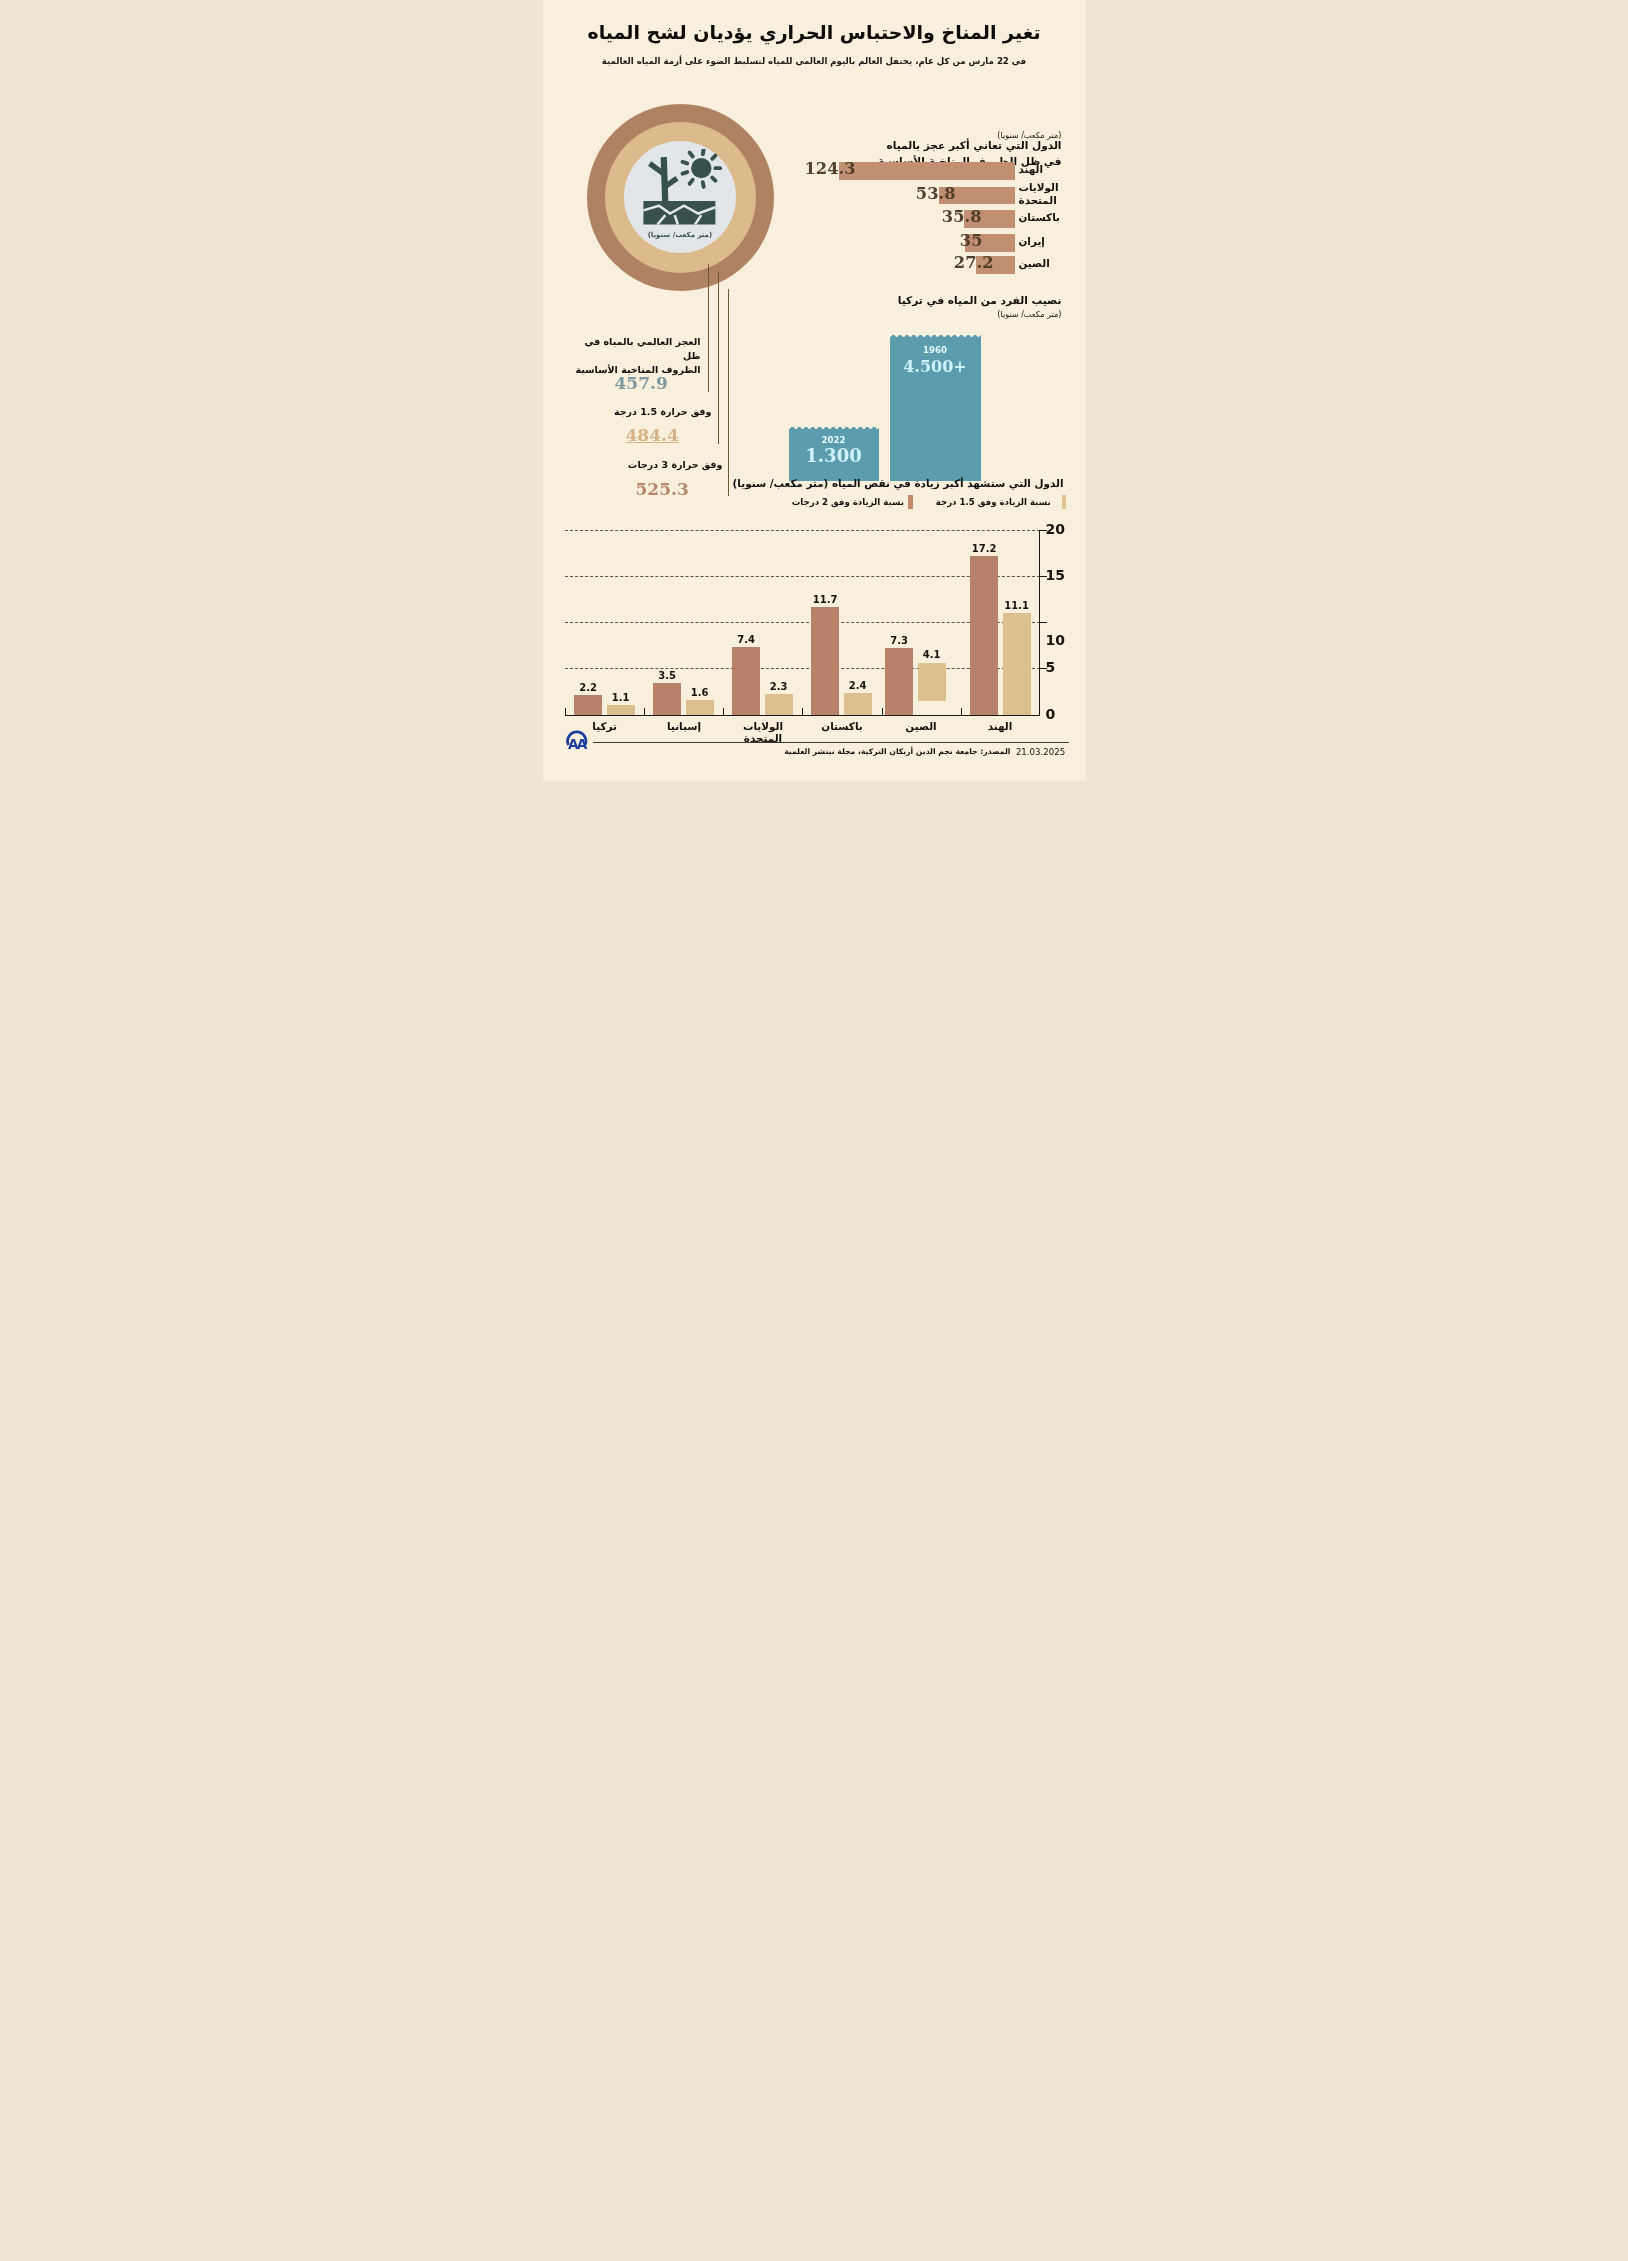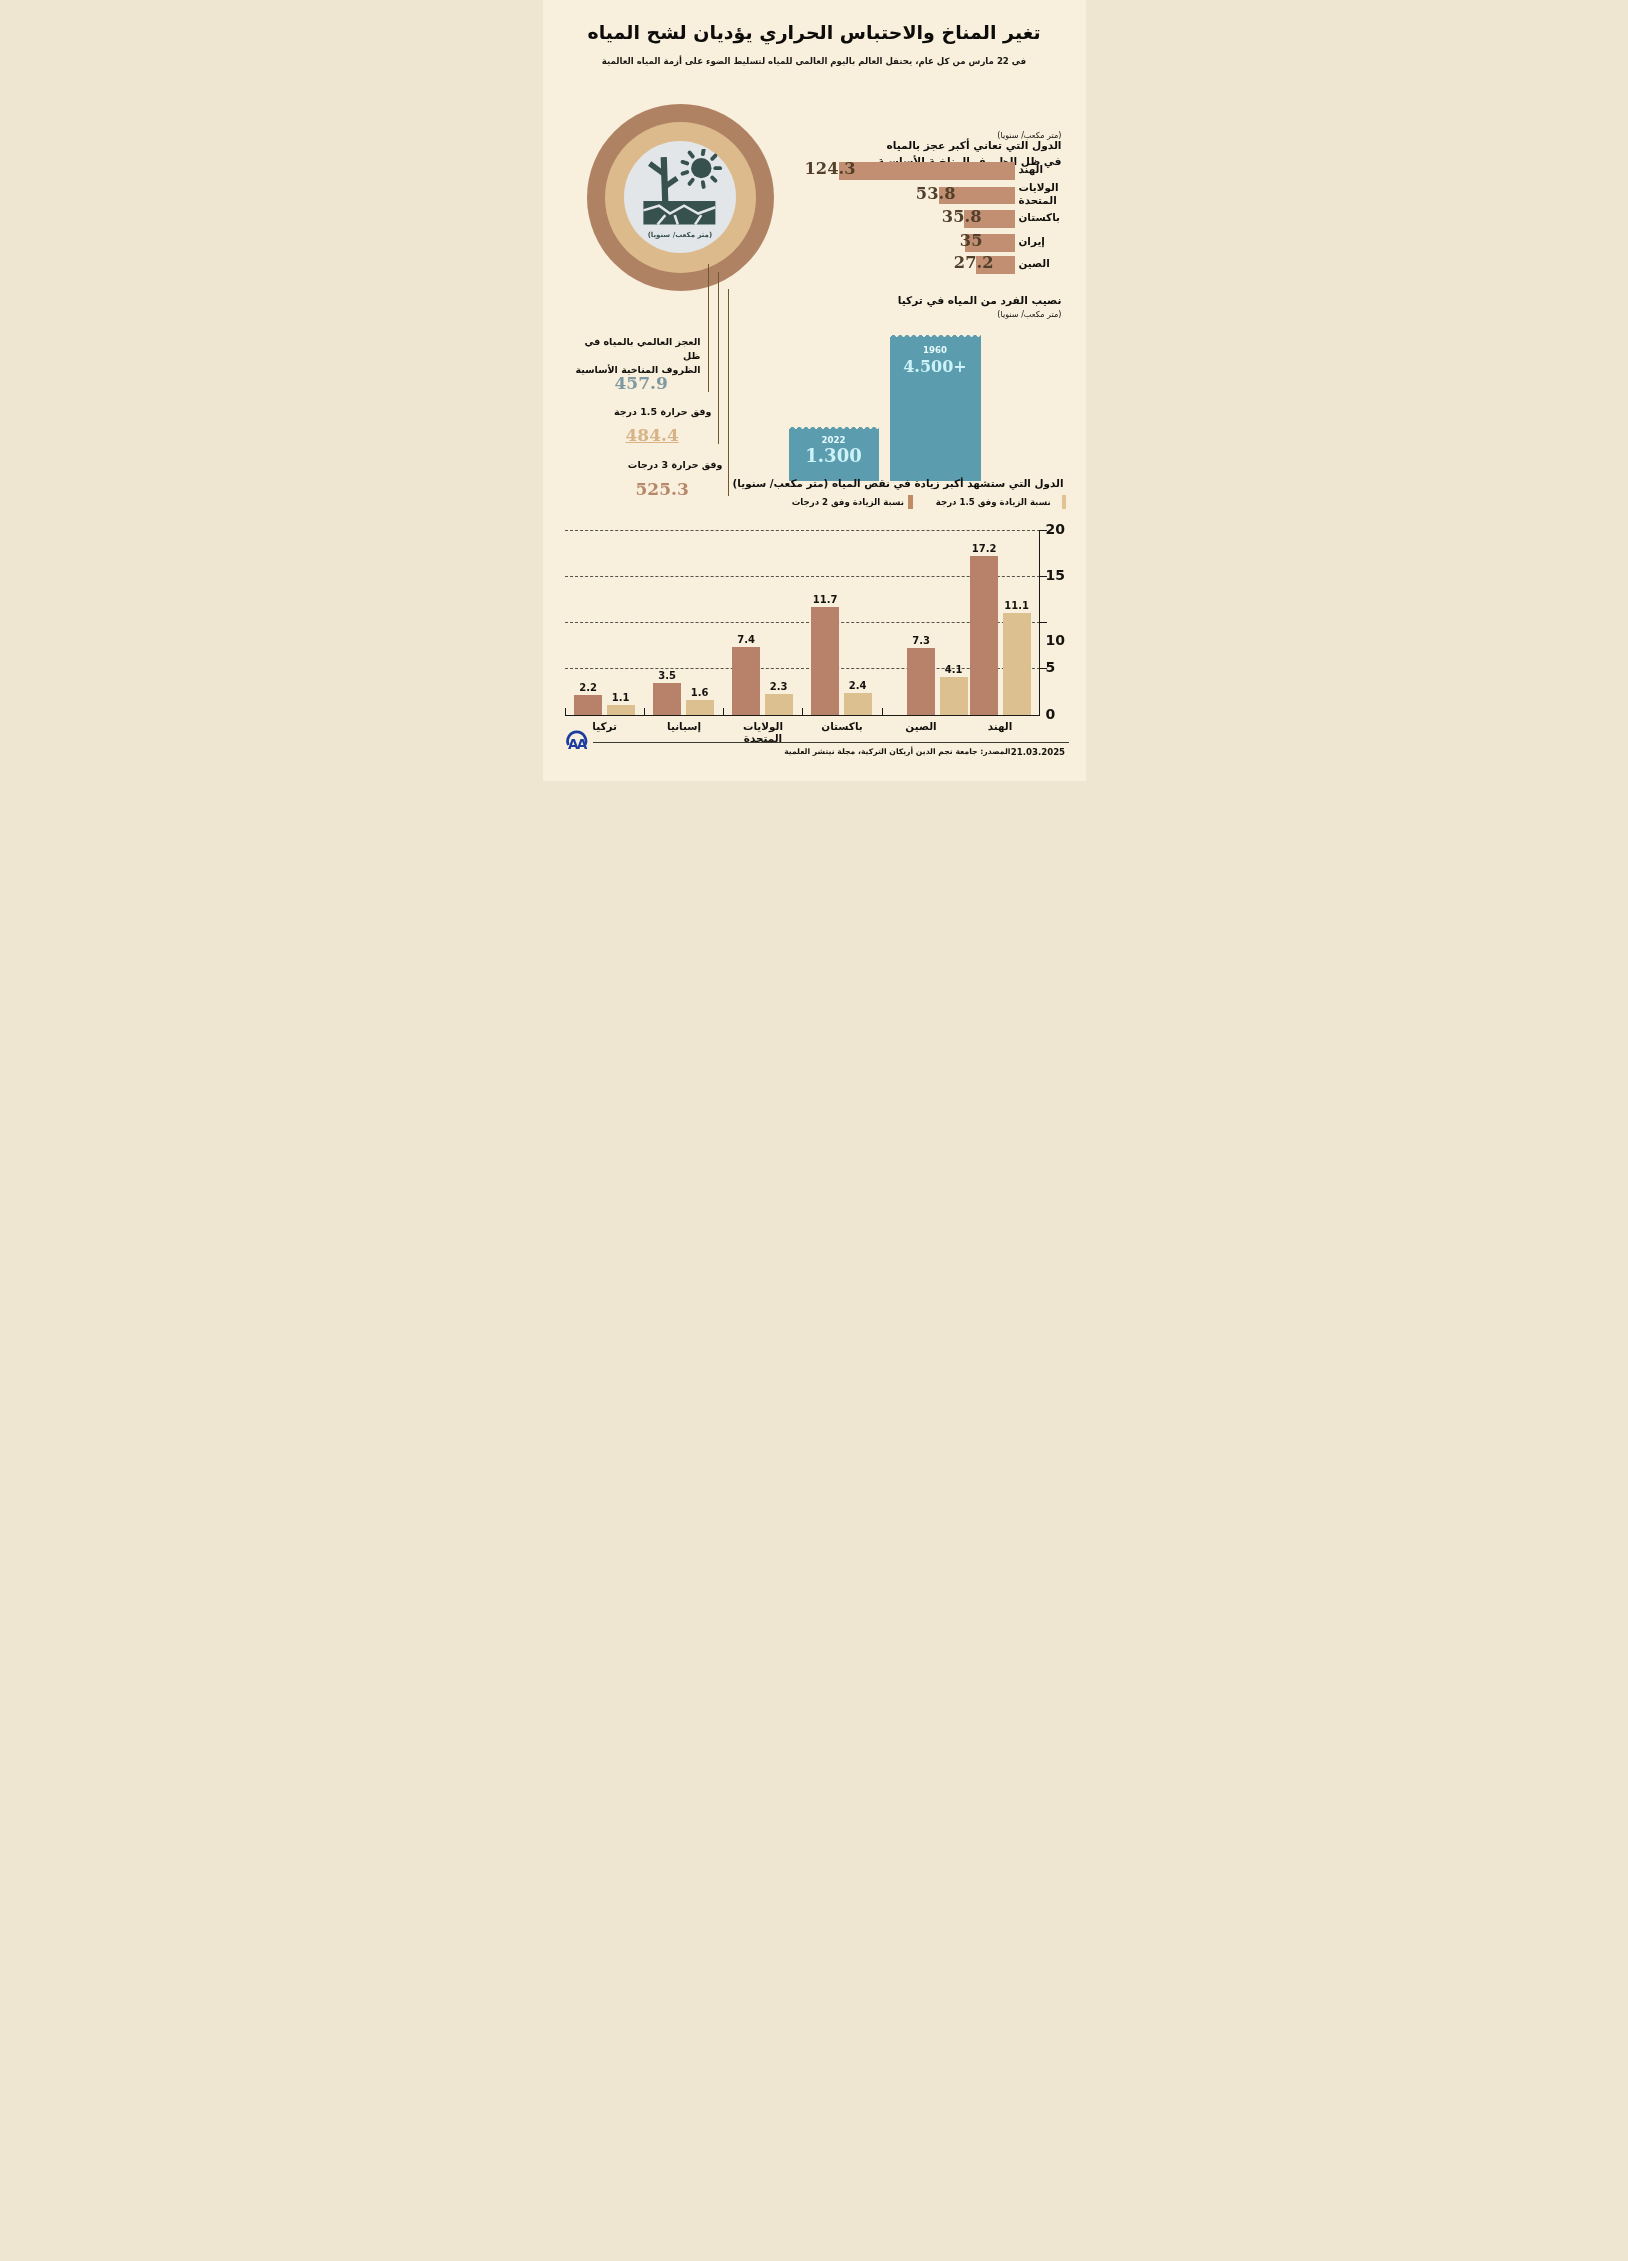--- a/index.html
+++ b/index.html
@@ -60,21 +60,21 @@
   .xlab{position:absolute;top:720px;width:79px;text-align:center;font-size:10.4px;font-weight:bold;color:#12100c;}
 
   
   .legend-item{position:absolute;top:495px;display:flex;direction:rtl;align-items:center;gap:4.1px;}
   .swatch{width:4.5px;height:14px;}
   .legend-text{font-size:8.6px;font-weight:bold;color:#12100c;line-height:14px;}
 
   
   .divider{position:absolute;left:50px;top:742px;width:476px;height:0.9px;background:#3c3a35;}
   .source{position:absolute;right:75px;top:747px;font-size:7.7px;font-weight:bold;color:#15130e;}
-  .date{position:absolute;right:20.4px;top:747px;font-size:8.6px;font-weight:700;color:#15130e;}
+  .date{position:absolute;right:20.4px;top:747px;font-size:8.6px;font-weight:400;color:#15130e;}
 </style>
 </head>
 <body>
 
 <div class="page">
 
   <div class="title rtl">تغير المناخ والاحتباس الحراري يؤديان لشح المياه</div>
   <div class="subtitle rtl">في 22 مارس من كل عام، يحتفل العالم باليوم العالمي للمياه لتسليط الضوء على أزمة المياه العالمية</div>
 
   <div class="ring-outer">
@@ -235,21 +235,21 @@
     <div class="vgroup" style="left:246px;">
       <div class="vcol">
           <div class="vval">11.7</div>
           <div class="vbar b3" style="height: 108px;"></div>
         </div>
       <div class="vcol">
           <div class="vval">2.4</div>
           <div class="vbar b15" style="height: 22px;"></div>
         </div>
     </div>
-    <div class="vgroup" style="left:342px;">
+    <div class="vgroup" style="left:320px;align-items:center;">
       <div class="vcol">
           <div class="vval">7.3</div>
           <div class="vbar b3" style="height: 67px;"></div>
         </div>
       <div class="vcol">
           <div class="vval">4.1</div>
           <div class="vbar b15" style="height: 38px;"></div>
         </div>
     </div>
     <div class="vgroup" style="left:405px;">

